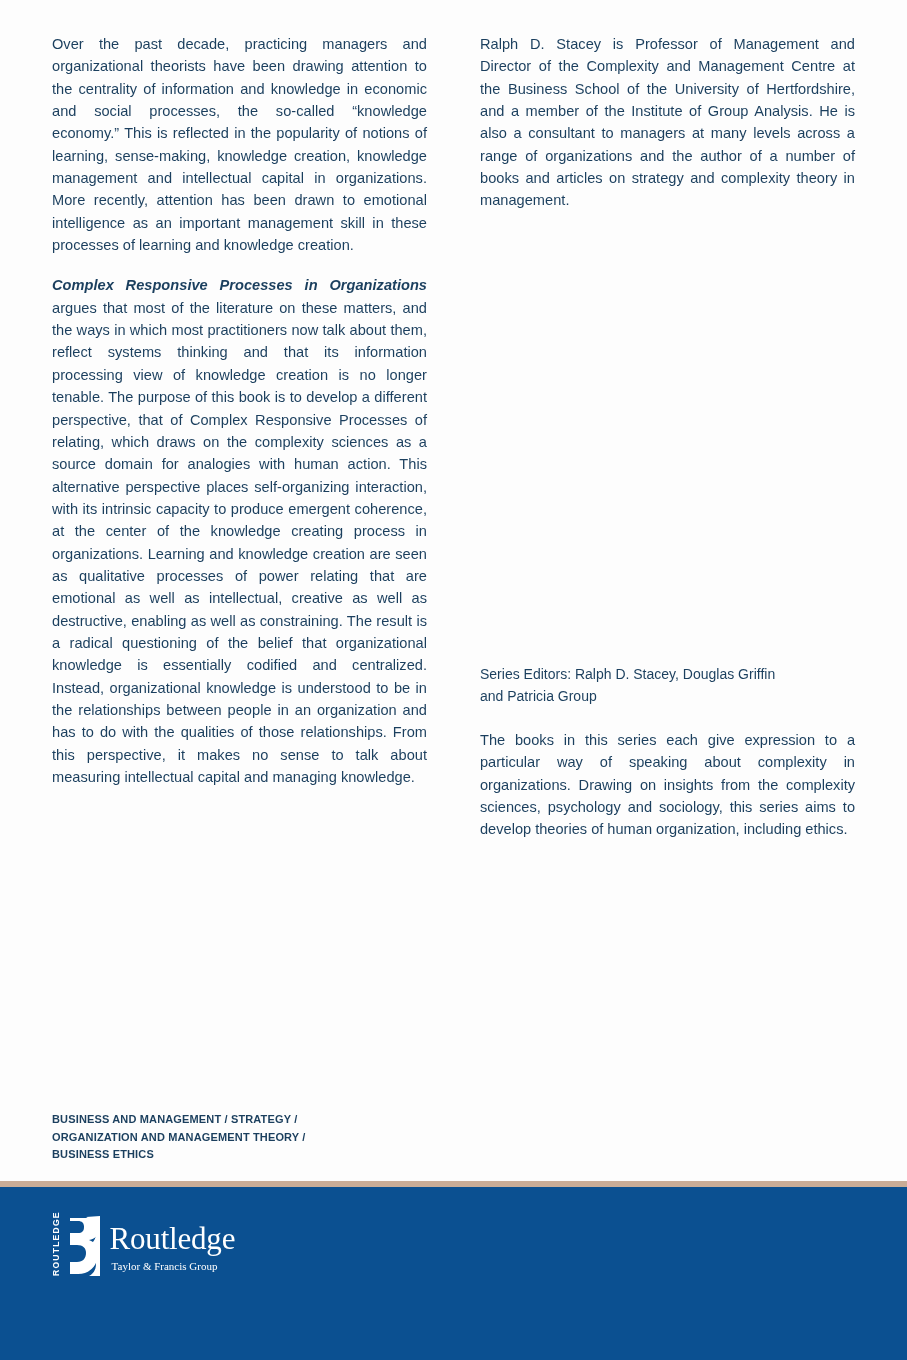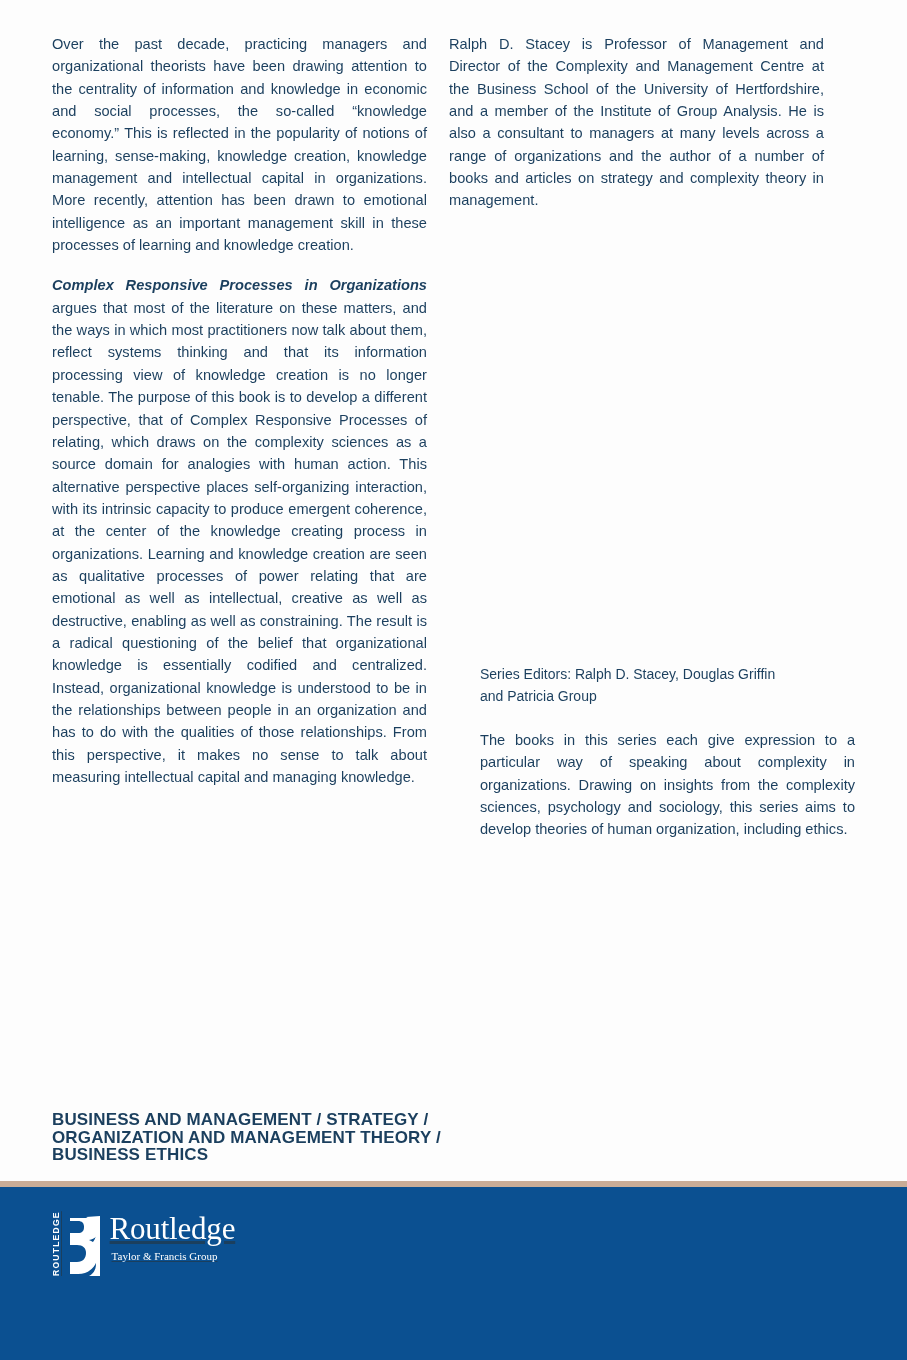--- a/index.html
+++ b/index.html
@@ -25,21 +25,21 @@
     background: #fdfdfd;
     box-sizing: border-box;
   }
 
   .columns {
     position: absolute;
     left: 52px;
     top: 33px;
     width: 803px;
     display: flex;
-    gap: 22px;
+    gap: 53px;
   }
   .col {
     width: 375px;
   }
 
   p.body {
     margin: 0 0 18px 0;
     font-size: 14.6px;
     line-height: 22.35px;
     text-align: justify;
@@ -79,21 +79,21 @@
     text-align: justify;
     color: #1b3f5e;
   }
 
   
   .categories {
     position: absolute;
     left: 52px;
     top: 1111px;
     width: 420px;
-    font-size: 17px;
+    font-size: 11px;
     line-height: 17.6px;
     font-weight: bold;
     letter-spacing: 0.15px;
     color: #1b3f5e;
   }
 
   
   .tan-rule {
     position: absolute;
     left: 0;
@@ -110,22 +110,21 @@
     height: 173px;
     background: #0b5091;
   }
 
   
   .logo-wrap {
     position: absolute;
     left: 52px;
     top: 29px;
     display: flex;
-    align-items: flex-start;
-    text-decoration: underline;
+    align-items: flex-end;
   }
   .logo-vert {
     writing-mode: vertical-rl;
     transform: rotate(180deg);
     font-size: 8.6px;
     font-weight: bold;
     letter-spacing: 1.2px;
     color: #ffffff;
     line-height: 1;
     margin-right: 3px;

